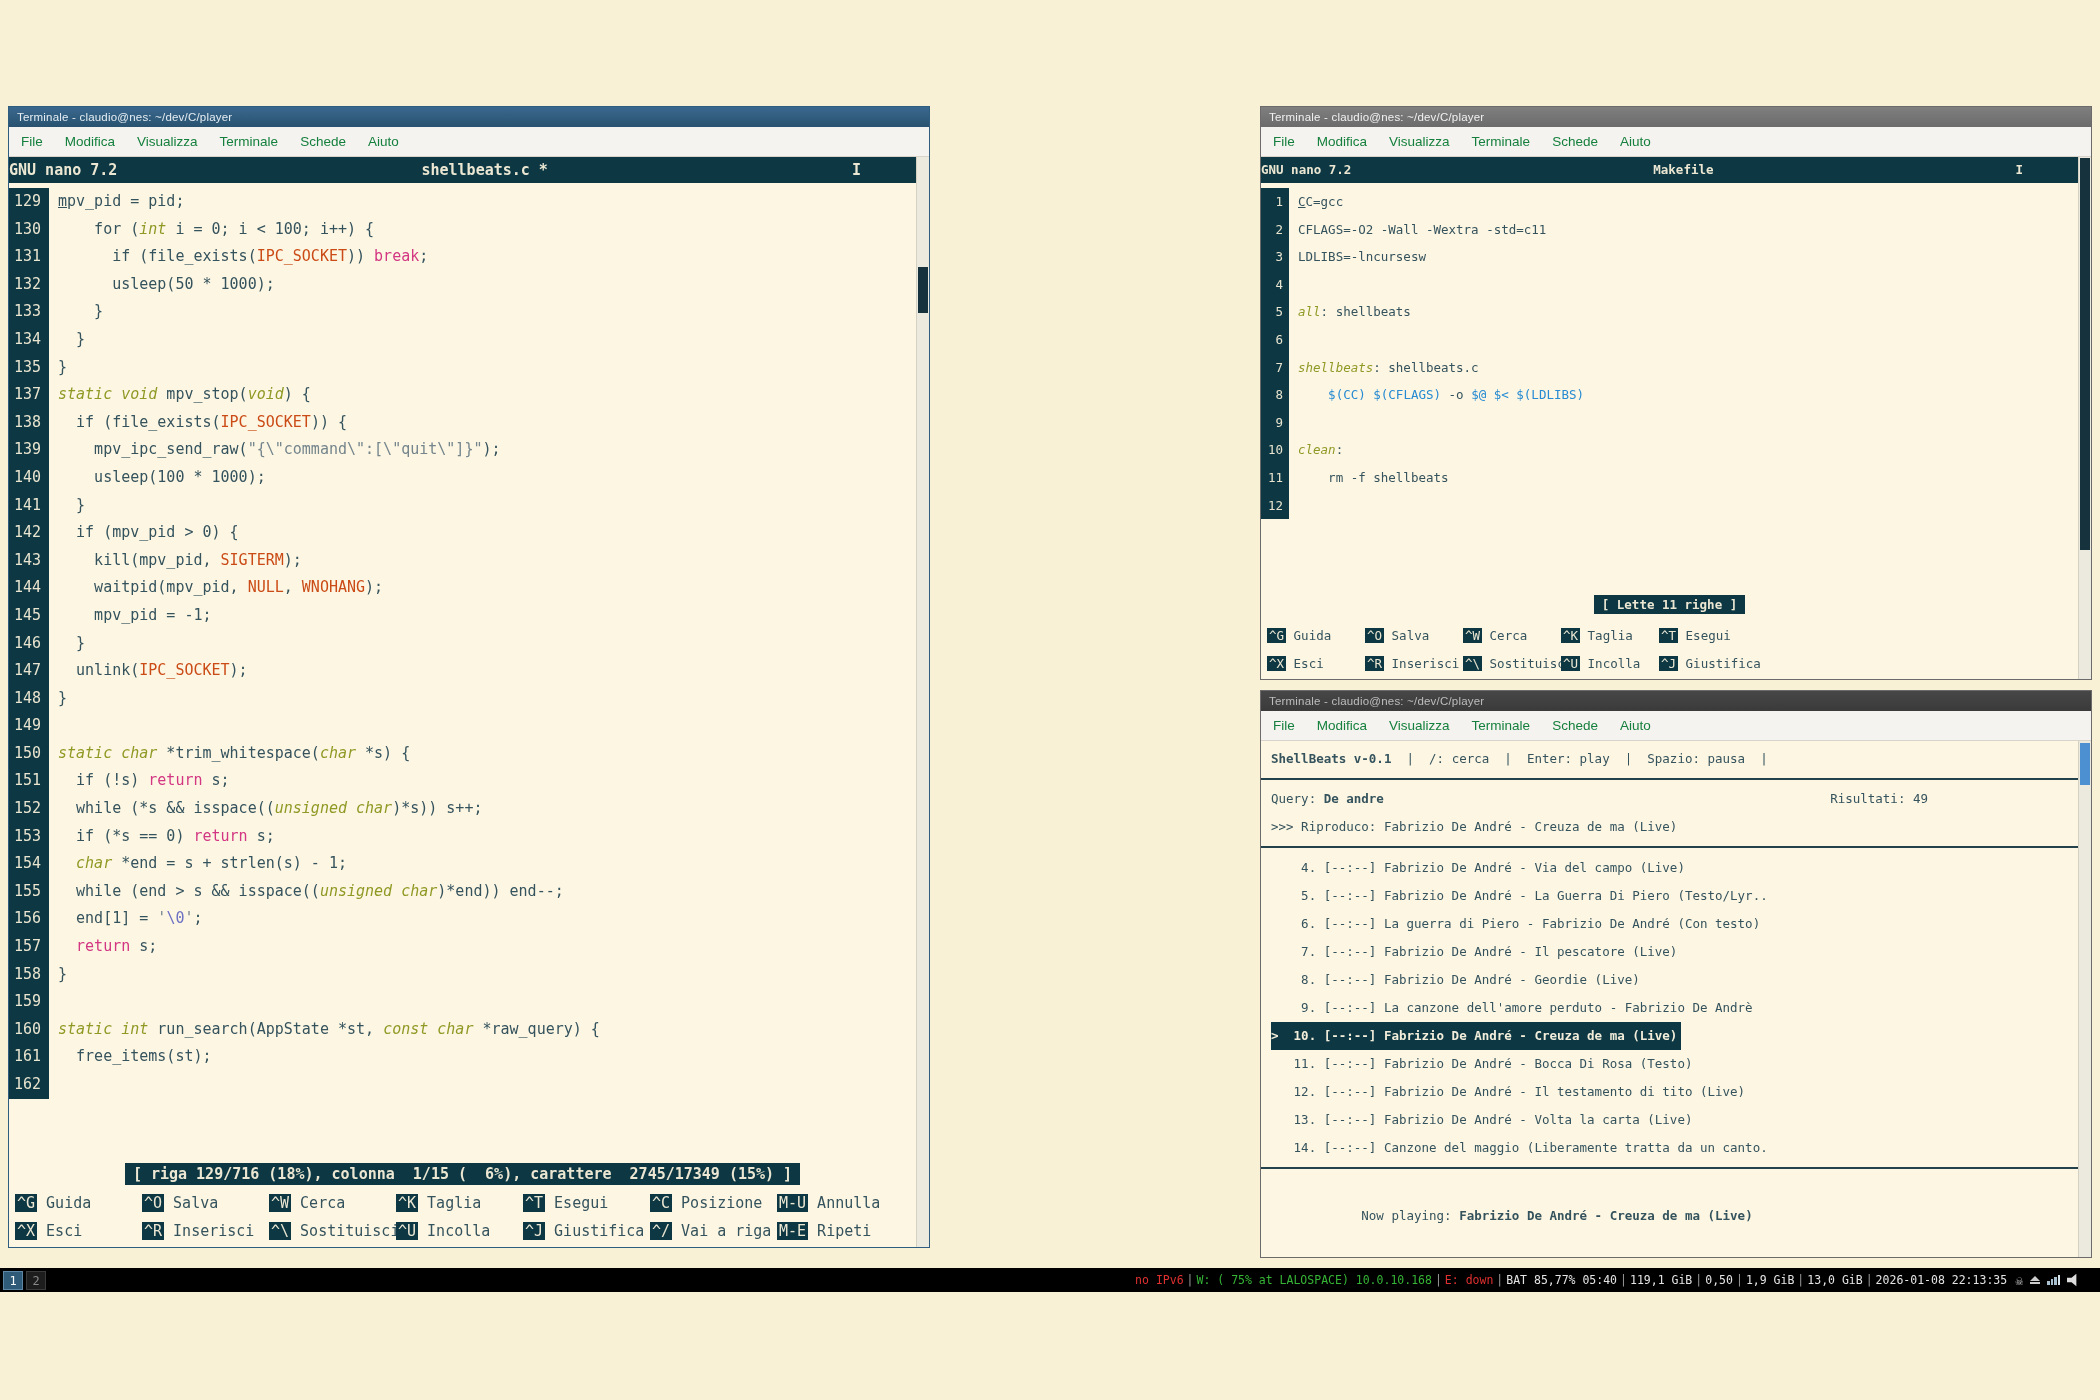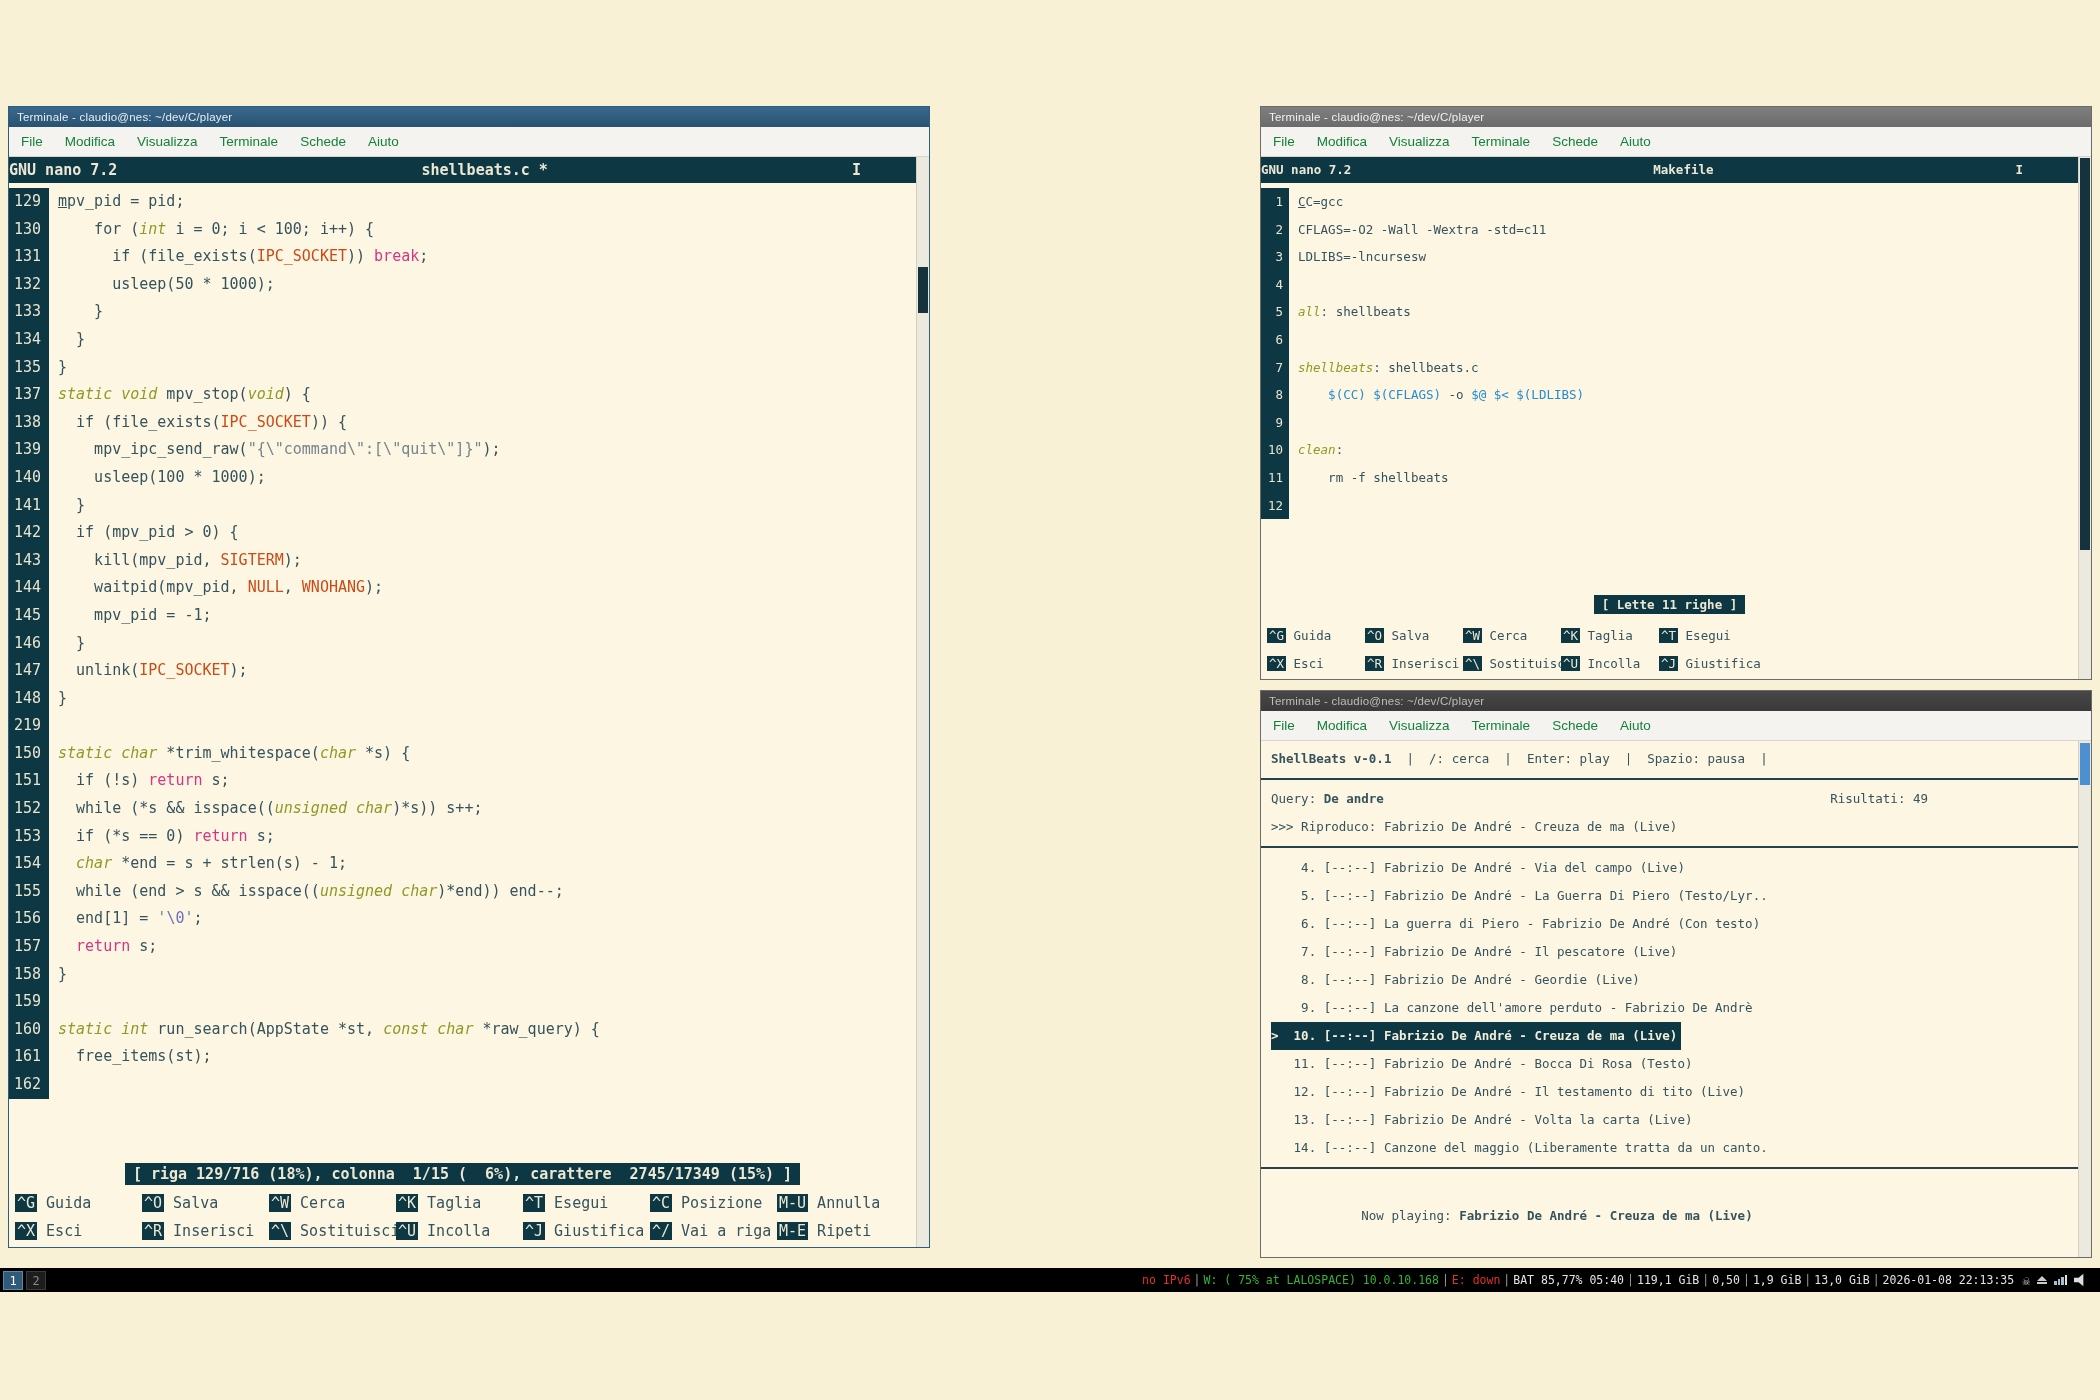--- a/index.html
+++ b/index.html
@@ -76,21 +76,21 @@
   .b { font-weight:bold; }
 
   
   .taskbar { position:absolute; left:0; top:1268px; width:2100px; height:24px; background:#000;
              display:flex; align-items:center; font-family:"DejaVu Sans Mono", monospace; }
   .ws-wrap { display:flex; gap:3px; padding-left:3px; }
   .ws { width:20px; height:19px; line-height:18px; text-align:center; font-size:12px;
         background:#1d1d1d; color:#8a8a8a; border:1px solid #3a3a3a; }
   .ws.on { background:#2f5a78; color:#fff; border-color:#5d87a5; }
   .tb-right { margin-left:auto; display:flex; align-items:center; font-size:11.5px; color:#e4e4e4;
-              padding-right:13px; white-space:pre; }
+              padding-right:20px; white-space:pre; }
   .tsep { color:#9a9a9a; padding:0 3px; }
   .t-r { color:#e03030; } .t-g { color:#35b435; } .t-w { color:#e4e4e4; }
   .tray { display:flex; align-items:center; gap:7px; margin-left:8px; }
   .ticon { color:#c9c9c9; font-size:13px; line-height:13px; }
   .eject i { display:block; }
   .ej-t { width:0; height:0; border-left:5px solid transparent; border-right:5px solid transparent;
           border-bottom:5px solid #ccc; }
   .ej-b { width:10px; height:2px; background:#ccc; margin-top:1px; }
   .net { display:flex; align-items:flex-end; gap:1px; }
   .net i { display:block; width:2.5px; background:#a8bfcf; }
@@ -194,21 +194,21 @@
             </div>
             <div class="crow">
               <span class="gut gut-3">147</span>
               <span class="code"><span class="x-d">  unlink(</span><span class="x-o">IPC_SOCKET</span><span class="x-d">);</span></span>
             </div>
             <div class="crow">
               <span class="gut gut-3">148</span>
               <span class="code"><span class="x-d">}</span></span>
             </div>
             <div class="crow">
-              <span class="gut gut-3">219</span>
+              <span class="gut gut-3">149</span>
               <span class="code"></span>
             </div>
             <div class="crow">
               <span class="gut gut-3">150</span>
               <span class="code"><span class="x-t">static</span><span class="x-d"> </span><span class="x-t">char</span><span class="x-d"> *trim_whitespace(</span><span class="x-t">char</span><span class="x-d"> *s) {</span></span>
             </div>
             <div class="crow">
               <span class="gut gut-3">151</span>
               <span class="code"><span class="x-d">  if (!s) </span><span class="x-k">return</span><span class="x-d"> s;</span></span>
             </div>

